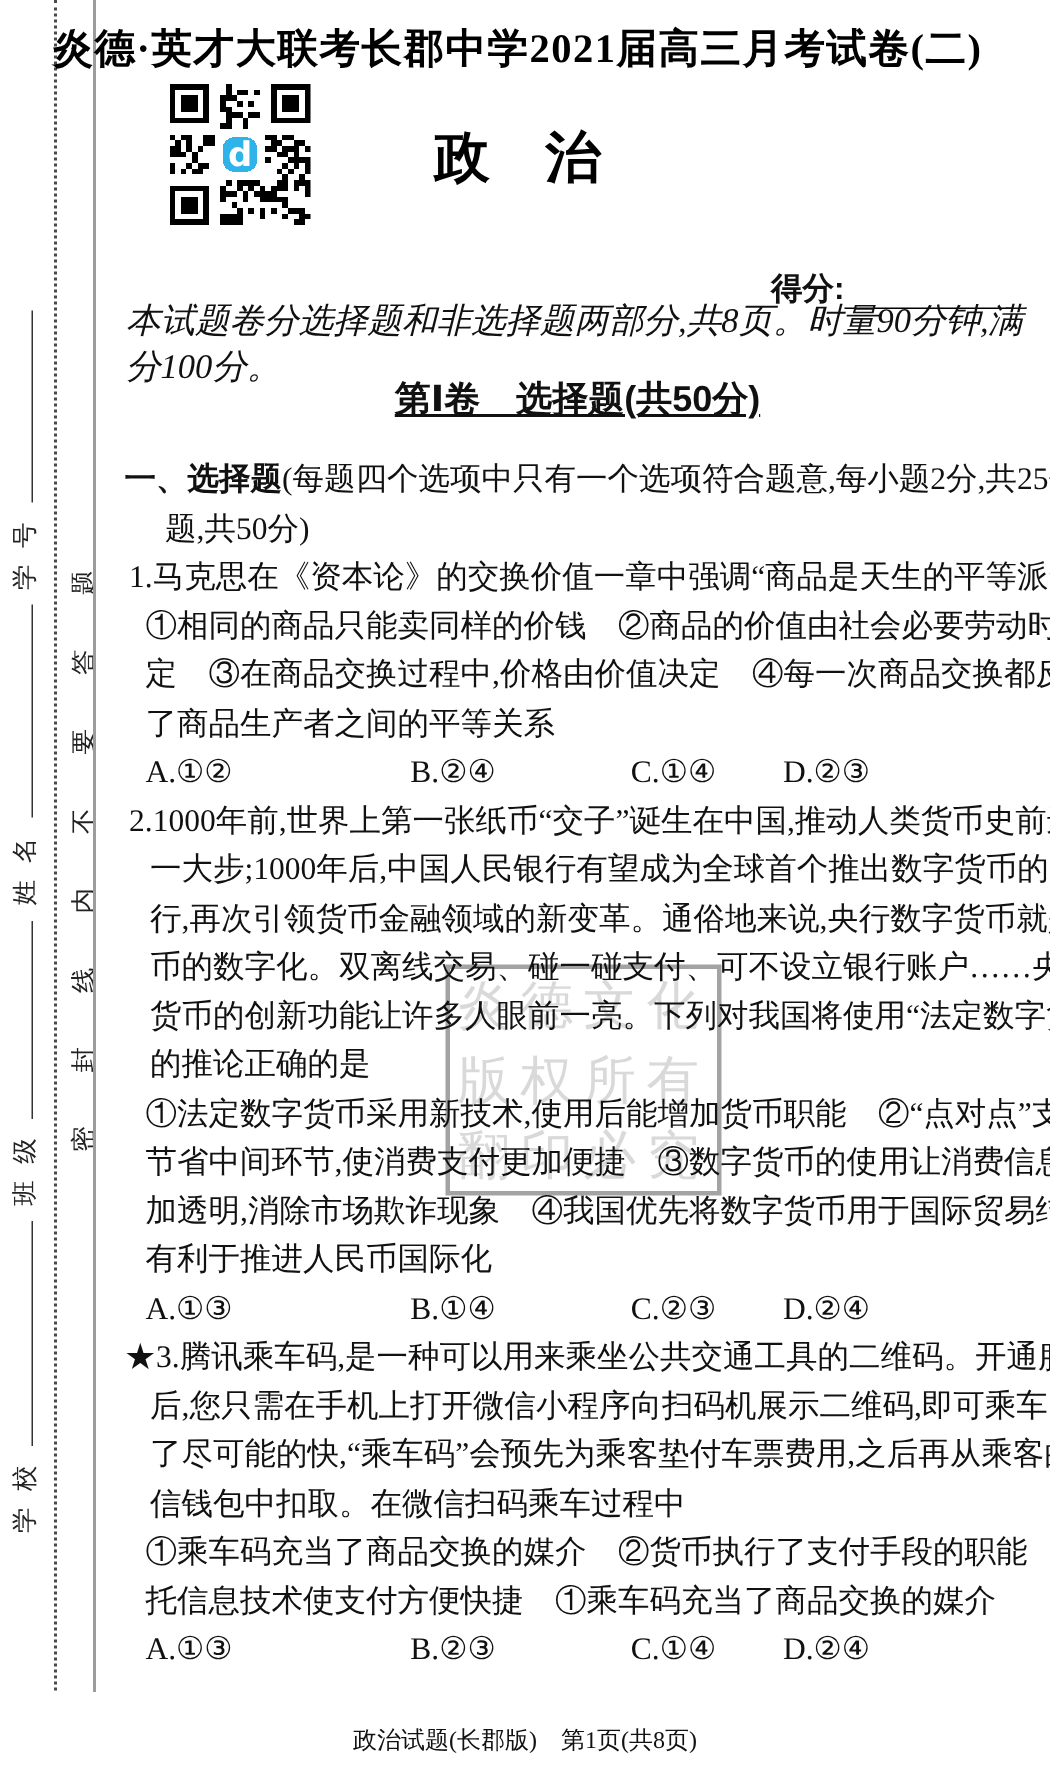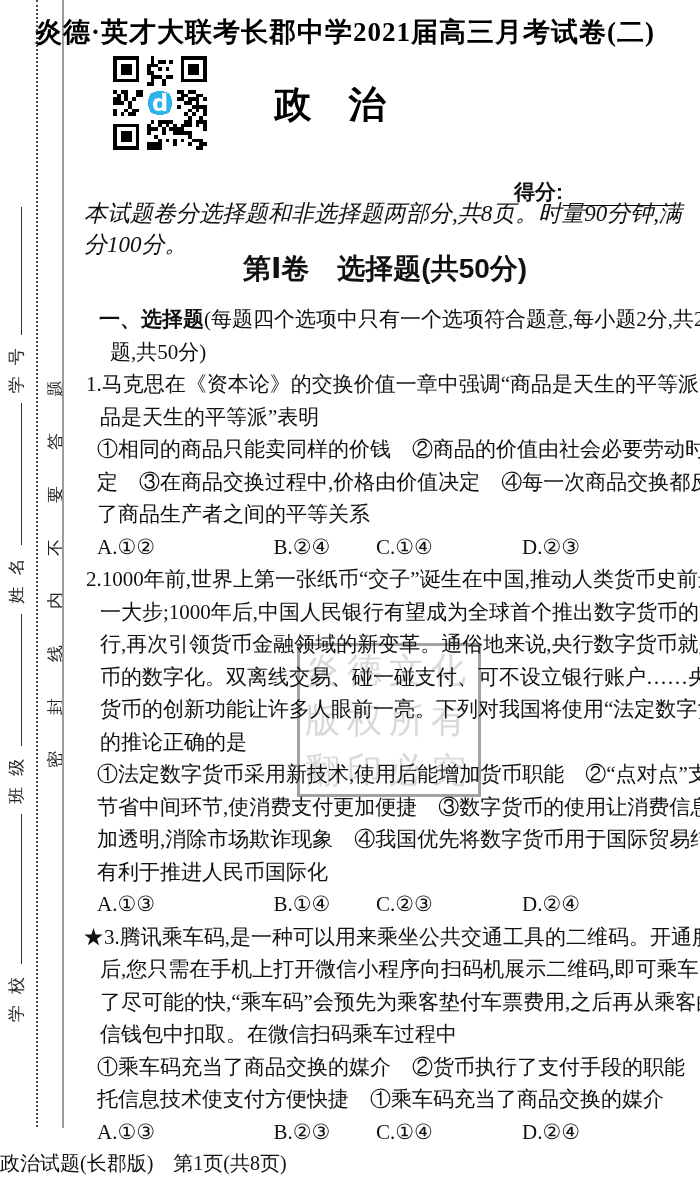--- a/index.html
+++ b/index.html
@@ -15,47 +15,47 @@
   .fields .fline{display:inline-block;border-bottom:1.2px solid #333;height:14px;margin:0 6px 0 0;vertical-align:baseline;}
   .fl-a{width:150px;} .fl-b{width:132px;} .fl-c{width:142px;} .fl-d{width:128px;}
   .dotted-line{position:absolute;left:36px;top:0;height:1127px;width:0;border-left:2px dotted #4a4a4a;}
   .seal-text{left:44px;top:768px;width:436px;font-size:17px;letter-spacing:36px;color:#222;}
   .solid-line{position:absolute;left:62px;top:0;height:1128px;width:2px;background:#9c9c9c;}
   
   .exam-title{position:absolute;top:14px;left:0;width:690px;text-align:center;
     font-size:27px;font-weight:bold;letter-spacing:1px;color:#000;}
   .qr{position:absolute;left:113px;top:56px;width:94px;height:94px;}
   .subject{position:absolute;top:80px;left:0;width:660px;text-align:center;
-    font-size:37px;font-weight:bold;color:#000;}
+    font-size:37px;font-weight:bold;color:#000;padding-left:15px;}
   .score-row{position:absolute;top:146px;left:514px;font-size:21px;font-weight:bold;
     font-family:"Liberation Sans","DejaVu Sans",sans-serif;margin-top:32px;}
   .score-line{display:inline-block;width:112px;height:22px;border-bottom:1.6px solid #000;vertical-align:bottom;}
   .notice{position:absolute;top:198px;left:84px;width:602px;font-size:23px;font-style:italic;}
   .section-title{position:absolute;top:250px;left:84px;width:602px;text-align:center;
-    font-size:28px;font-weight:bold;font-family:"Liberation Sans","DejaVu Sans",sans-serif;}
+    font-size:24px;font-weight:bold;font-family:"Liberation Sans","DejaVu Sans",sans-serif;text-decoration:underline;}
   
   .watermark{position:absolute;left:297px;top:643px;width:178px;height:148px;
     border:3px solid #a3a3a3;text-align:center;color:#d9d9d9;z-index:0;
     font-size:35px;letter-spacing:7px;}
   .watermark div{height:50px;line-height:50px;}
   
   .paper-body{position:absolute;top:303px;left:83px;width:604px;font-size:21px;z-index:1;}
   .line{height:32.5px;line-height:32.5px;white-space:nowrap;}
   .l-num{padding-left:3px;}
   .l-star{padding-left:0;}
   .l-cont{padding-left:17px;}
   .l-stmt{padding-left:14px;}
-  .intro-b{font-weight:bold;font-family:Liberation Mono, monospace;margin-left:16px;}
+  .intro-b{font-weight:bold;font-family:Liberation Mono, monospace;}
   .l-intro2{padding-left:27px;}
   .choices{display:flex;padding-left:14px;}
   .choices span:nth-child(1){width:131px;}
   .choices span:nth-child(2){width:148px;text-align:center;}
-  .choices span:nth-child(3){width:146px;}
-  
-  .footer{position:absolute;top:1150px;left:0;width:700px;text-align:left;font-size:20px;}
+  .choices span:nth-child(3){width:146px;text-align:center;}
+  
+  .footer{position:absolute;top:1150px;left:0;width:700px;text-align:center;font-size:16px;}
 </style>
 </head>
 <body>
 
 <div class="v-rot fields">
   <span class="flabel">学校</span><span class="fline fl-a"></span>
   <span class="flabel">班级</span><span class="fline fl-b"></span>
   <span class="flabel">姓名</span><span class="fline fl-c"></span>
   <span class="flabel">学号</span><span class="fline fl-d"></span>
 </div>
@@ -226,21 +226,20 @@
   <div>炎德文化</div>
   <div>版权所有</div>
   <div>翻印必究</div>
 </div>
 
 <div class="paper-body">
   <div class="line"><span class="intro-b">一、选择题</span><span>(每题四个选项中只有一个选项符合题意,每小题2分,共25个</span></div>
   <div class="line l-intro2">题,共50分)</div>
 
   <div class="line l-num">1.马克思在《资本论》的交换价值一章中强调“商品是天生的平等派”。“商</div>
-  <div class="line l-cont">品是天生的平等派”表明</div>
   <div class="line l-stmt">①相同的商品只能卖同样的价钱　②商品的价值由社会必要劳动时间决</div>
   <div class="line l-stmt">定　③在商品交换过程中,价格由价值决定　④每一次商品交换都反映</div>
   <div class="line l-stmt">了商品生产者之间的平等关系</div>
   <div class="line choices">
     <span>A.①②</span>
     <span>B.②④</span>
     <span>C.①④</span>
     <span>D.②③</span>
   </div>
 

